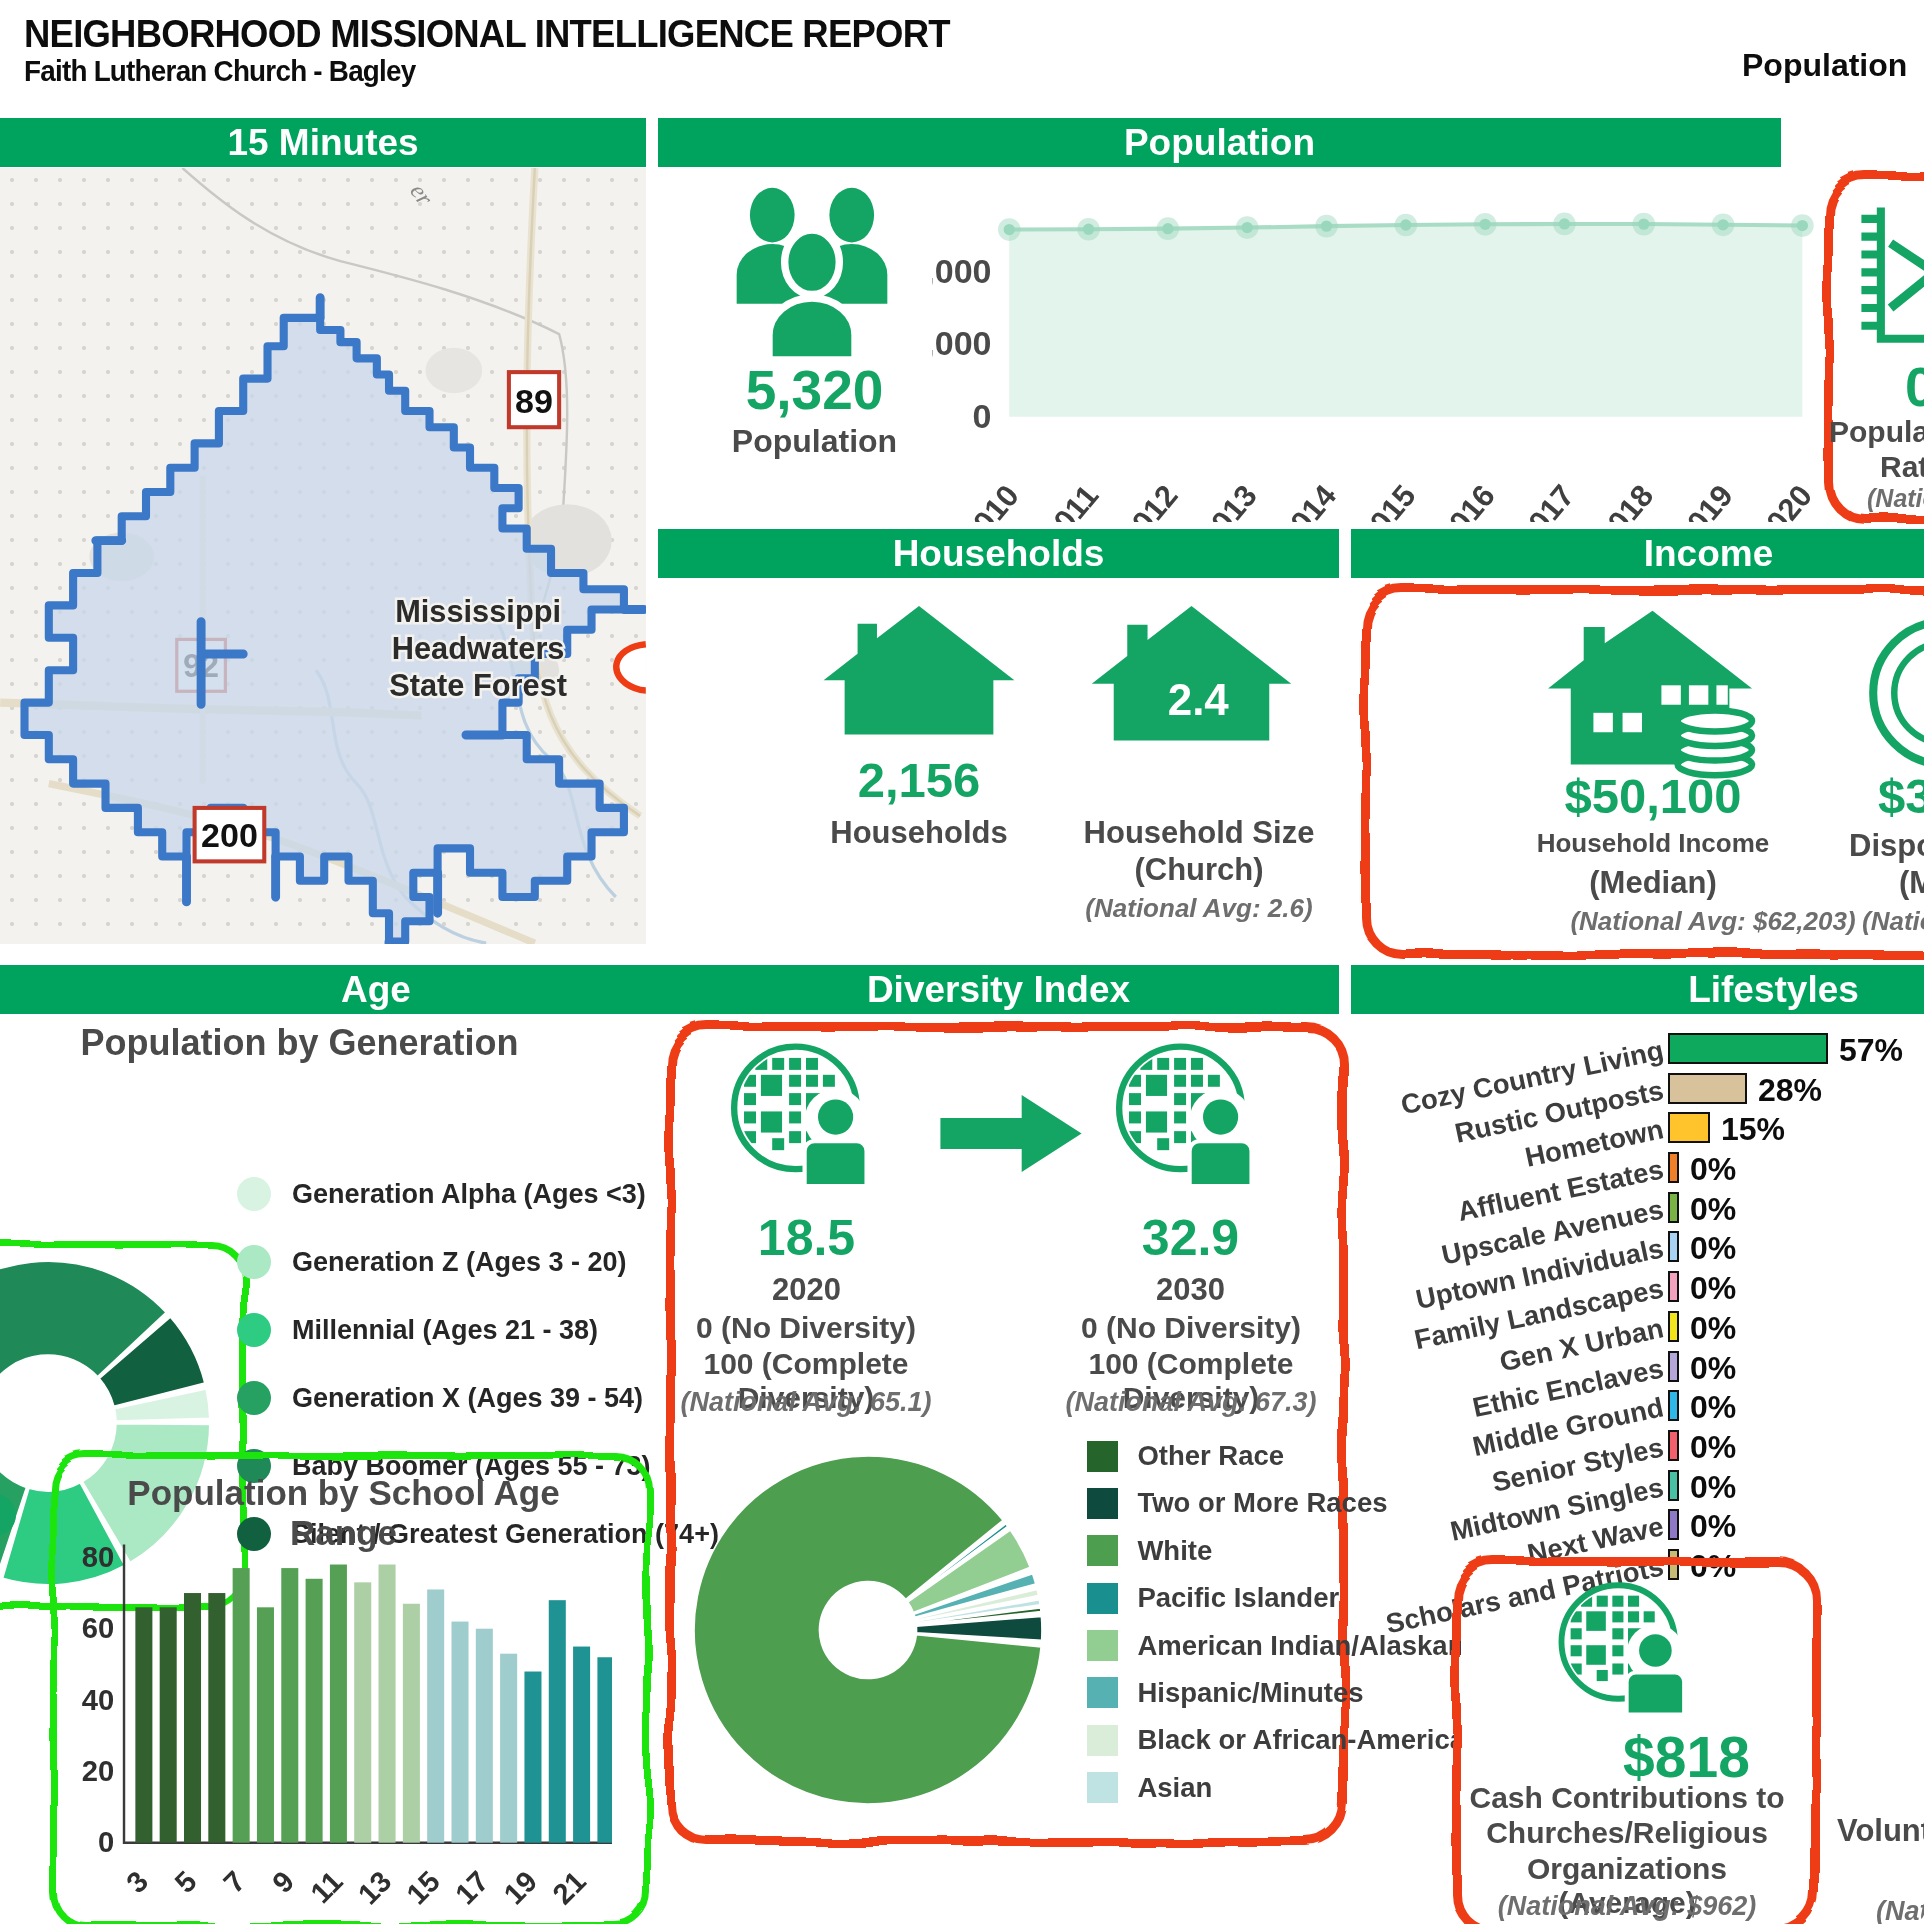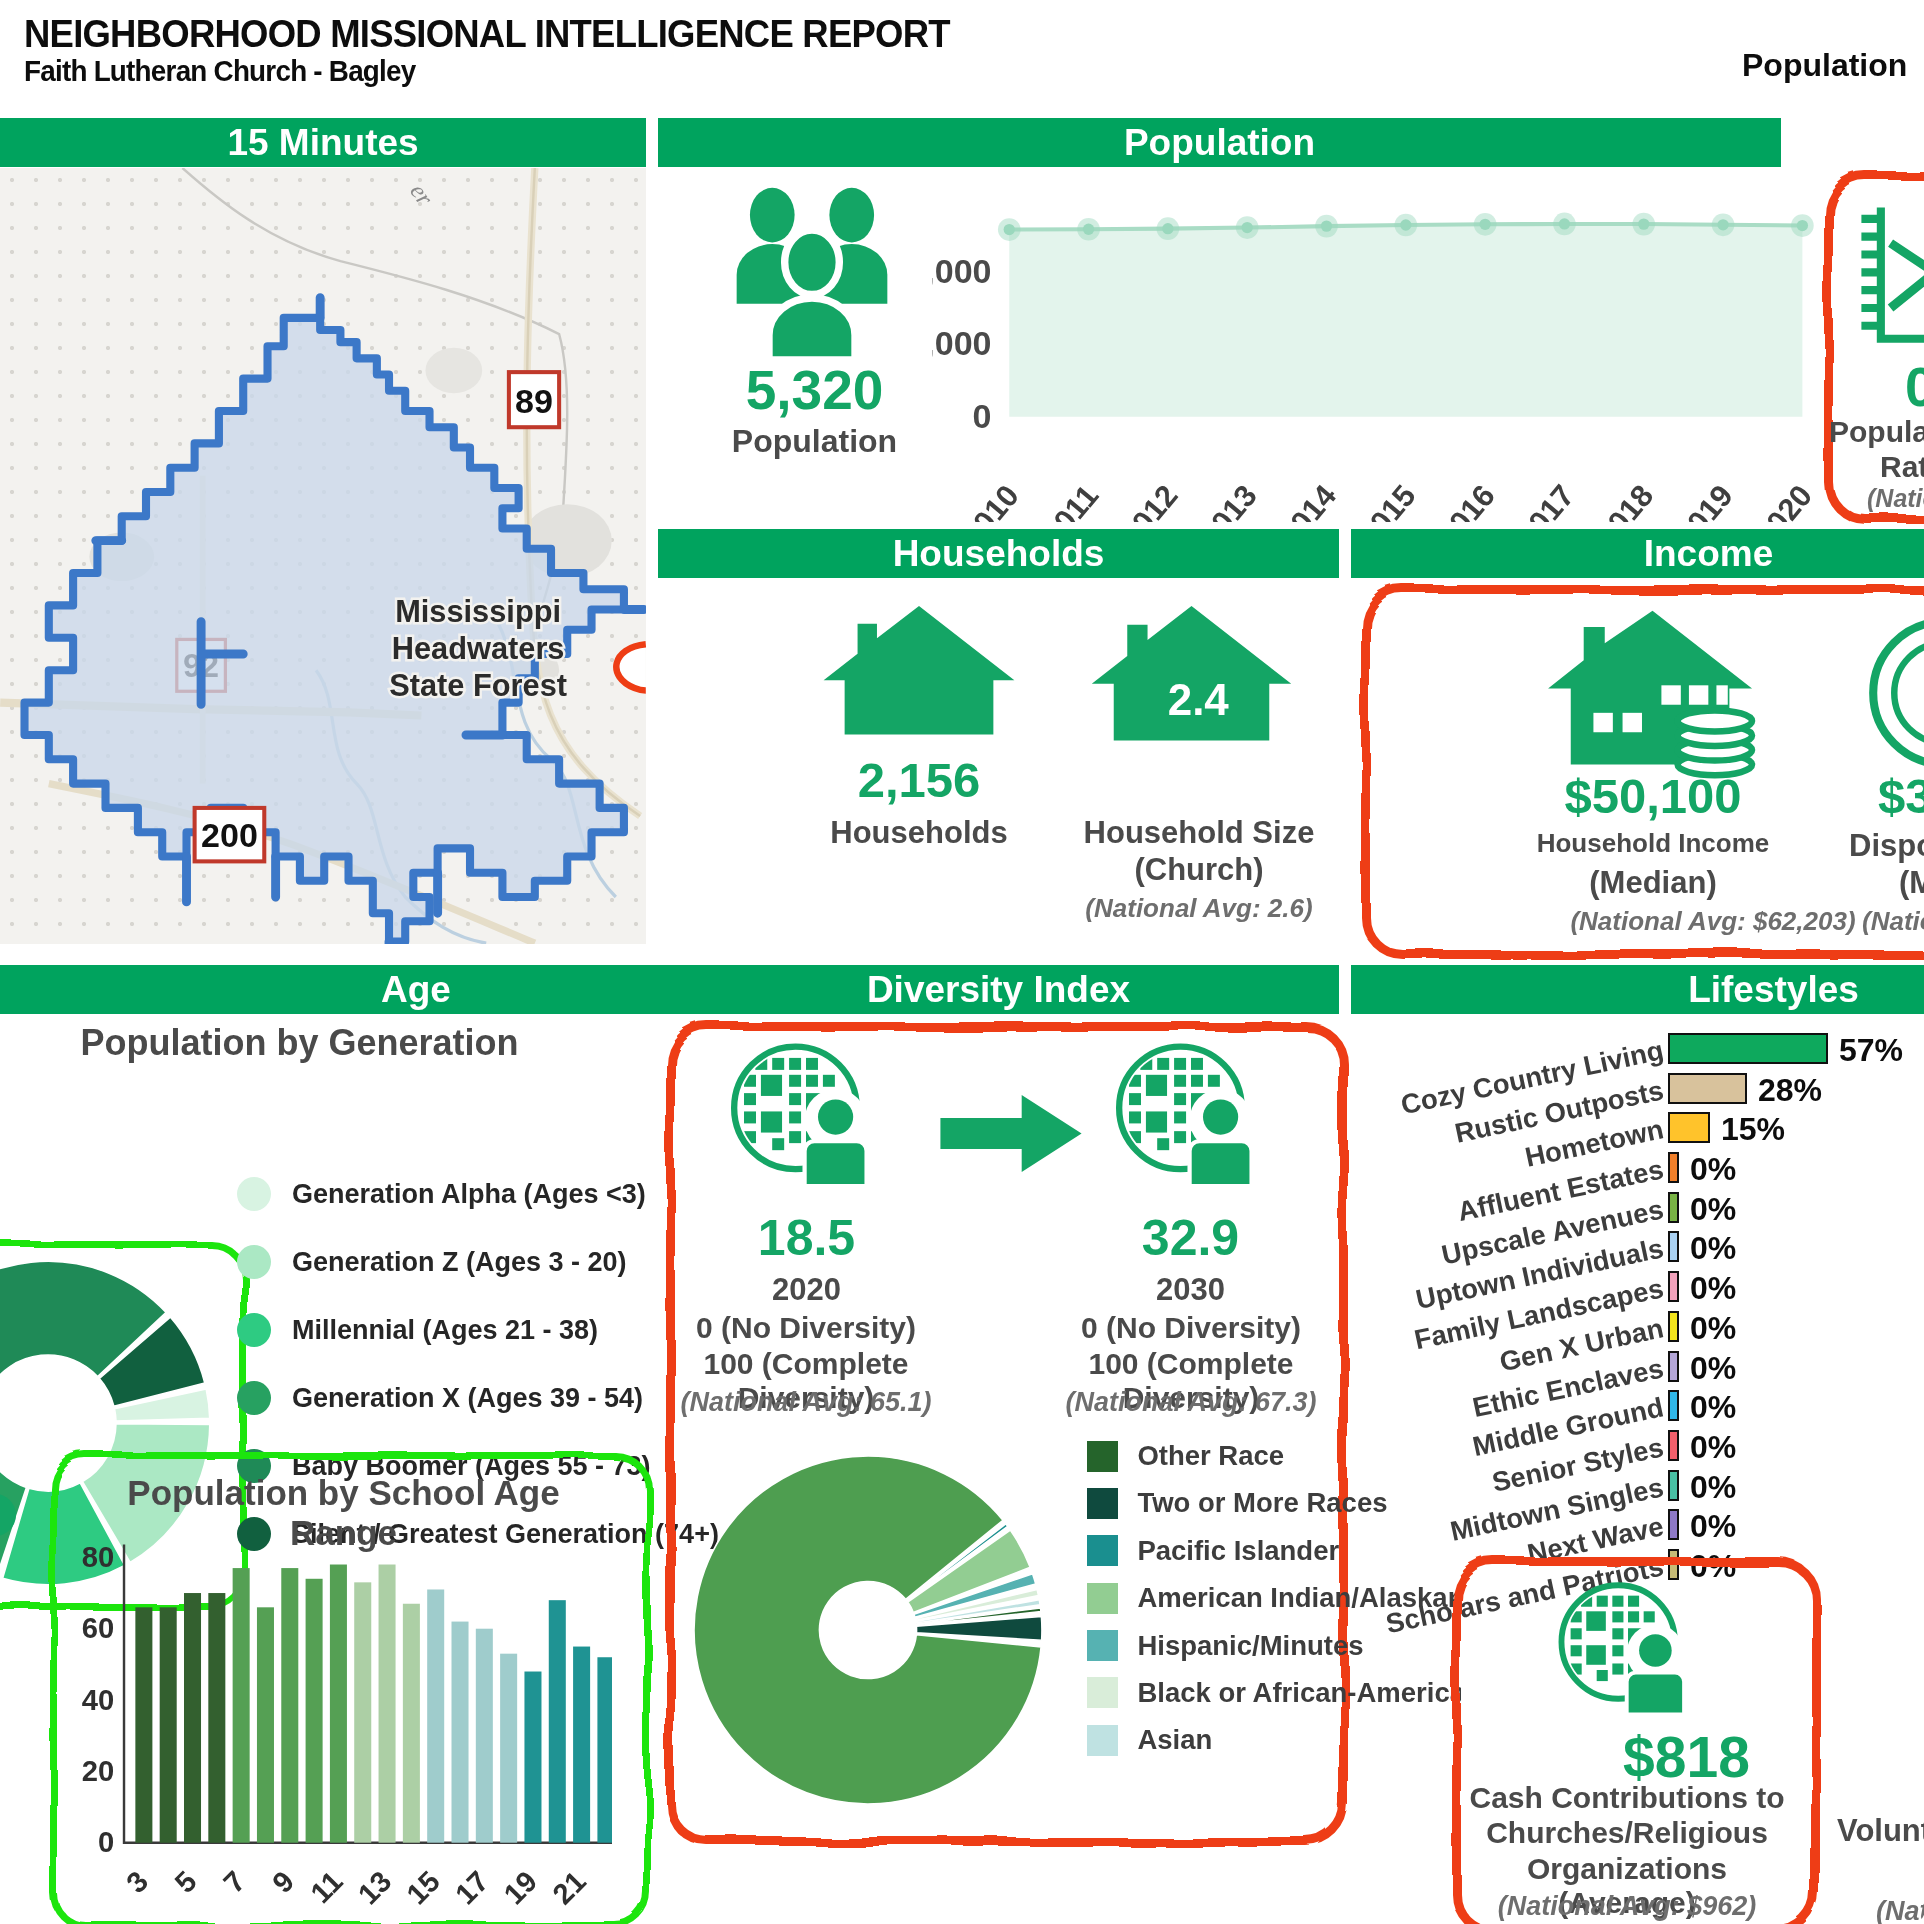--- a/index.html
+++ b/index.html
@@ -81,21 +81,21 @@
 <div id="canvas">
 
   <div class="abs title" style="left:24px;top:13px;font-size:38px;">NEIGHBORHOOD MISSIONAL INTELLIGENCE REPORT</div>
   <div class="abs title" style="left:24px;top:55px;font-size:29px;">Faith Lutheran Church - Bagley</div>
   <div class="abs" style="left:1742px;top:47px;font-size:32px;font-weight:800;color:#0d0d0d;white-space:nowrap;">Population</div>
 
   <div class="phead" style="left:0;top:118px;width:646px;">15 Minutes</div>
   <div class="phead" style="left:658px;top:118px;width:1123px;">Population</div>
   <div class="phead" style="left:658px;top:529px;width:681px;">Households</div>
   <div class="phead" style="left:1351px;top:529px;width:715px;">Income</div>
-  <div class="phead" style="left:0;top:965px;width:752px;padding-left:40px;">Age</div>
+  <div class="phead" style="left:0;top:965px;width:752px;">Age</div>
   <div class="phead" style="left:658px;top:965px;width:681px;">Diversity Index</div>
   <div class="phead" style="left:1351px;top:965px;width:845px;">Lifestyles</div>
 
   <div class="abs mapbg" style="left:0;top:168px;width:646px;height:776px;">
     <svg width="646" height="776" viewBox="0 0 797 958">
 
       <path d="M225 0 C270 40 330 90 420 115 C500 135 600 160 690 205 C705 260 700 340 695 420 C688 500 660 560 640 640" fill="none" stroke="#c9c8c4" stroke-width="3"></path>
 
       <ellipse cx="150" cy="480" rx="40" ry="30" fill="#e2e1dd"></ellipse>
       <ellipse cx="700" cy="460" rx="55" ry="45" fill="#e2e1dd"></ellipse>
@@ -372,20 +372,24 @@
   <div class="abs leg-race" style="left:1087px;top:1440px;">
       <div class="legend-row">
         <span class="dot" style="background: rgb(37, 100, 43);"></span>
         <span class="ltxt">Other Race</span>
       </div>
       <div class="legend-row">
         <span class="dot" style="background: rgb(15, 74, 62);"></span>
         <span class="ltxt">Two or More Races</span>
       </div>
       <div class="legend-row">
+        <span class="dot" style="background: rgb(78, 158, 80);"></span>
+        <span class="ltxt">White</span>
+      </div>
+      <div class="legend-row">
         <span class="dot" style="background: rgb(26, 143, 143);"></span>
         <span class="ltxt">Pacific Islander</span>
       </div>
       <div class="legend-row">
         <span class="dot" style="background: rgb(146, 205, 146);"></span>
         <span class="ltxt">American Indian/Alaskan Native</span>
       </div>
       <div class="legend-row">
         <span class="dot" style="background: rgb(86, 178, 178);"></span>
         <span class="ltxt">Hispanic/Minutes</span>

